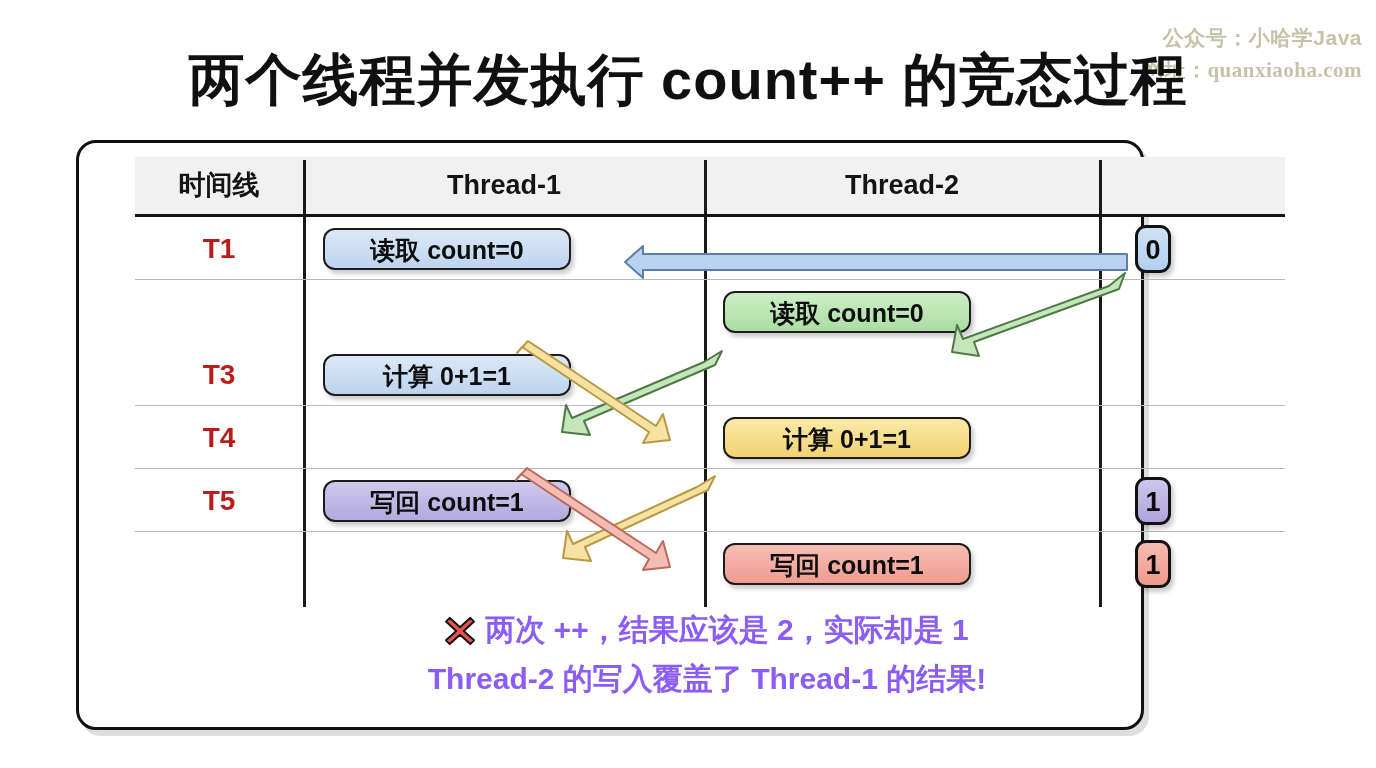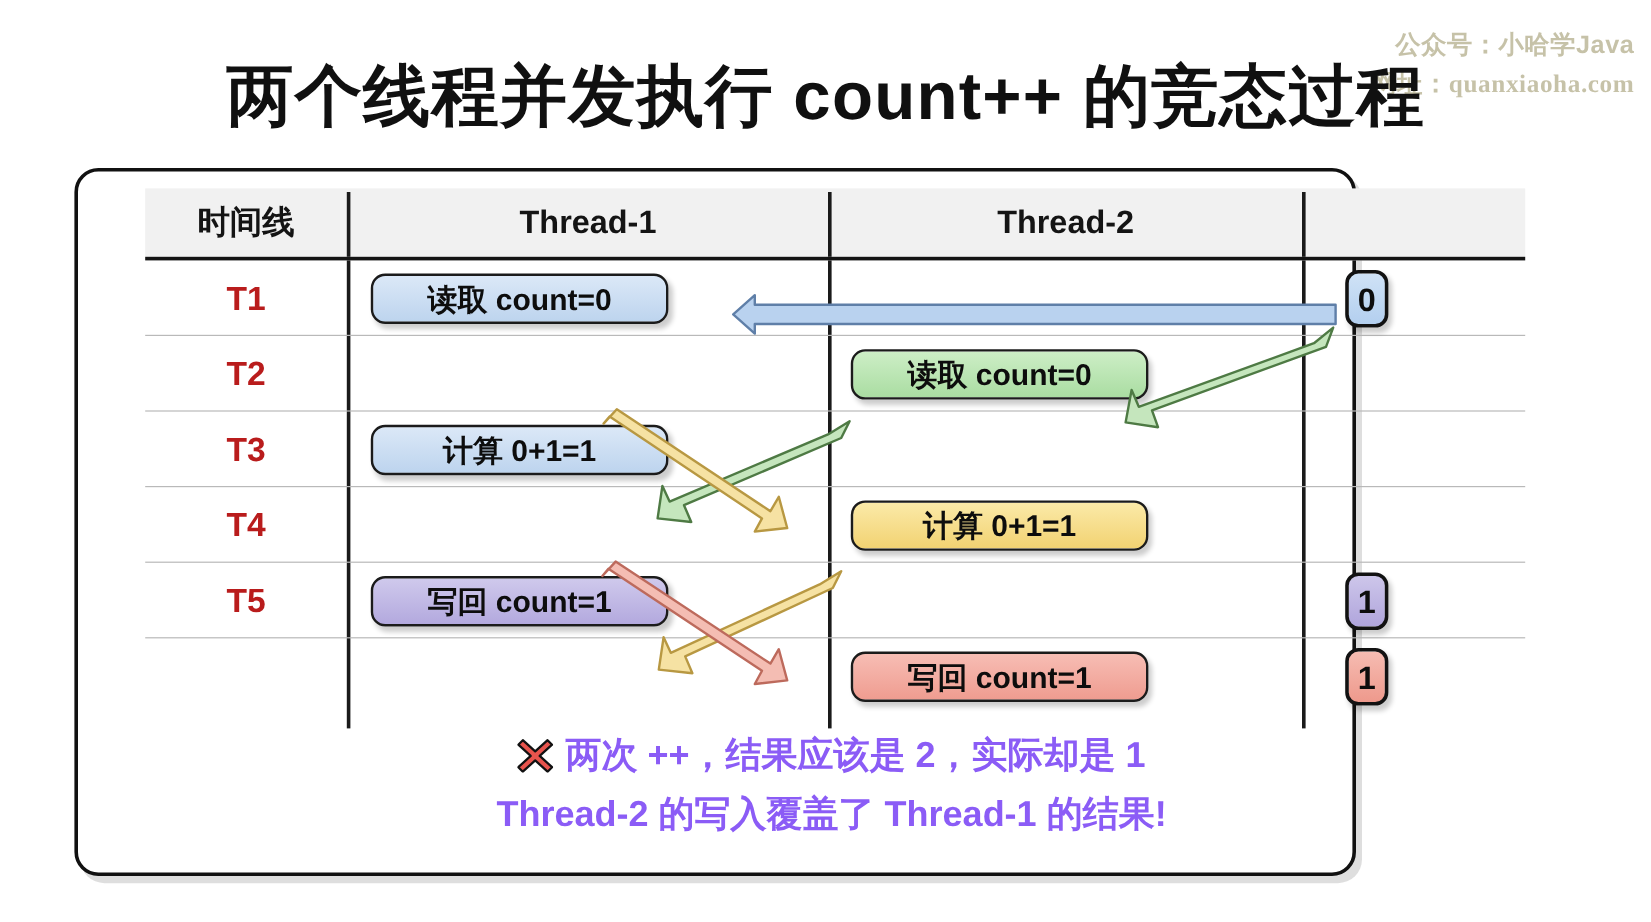--- a/index.html
+++ b/index.html
@@ -23,21 +23,21 @@
   
   .title{
     position:absolute;left:0;top:48px;width:1376px;
     text-align:center;
     font-size:56px;line-height:64px;font-weight:900;
     color:#101010;letter-spacing:1px;white-space:nowrap;
   }
 
   
   .card{
-    position:absolute;left:62px;top:140px;
+    position:absolute;left:76px;top:140px;
     width:1068px;height:590px;
     background:#ffffff;
     border:3px solid #111111;
     border-radius:20px;
     box-shadow:5px 6px 0 rgba(0,0,0,.13);
     box-sizing:border-box;
   }
 
   
   .tbl{position:absolute;left:56px;top:14px;width:1150px;height:450px;}
@@ -131,23 +131,20 @@
         <div class="vline" style="left:964px;top:3px;height:54px;"></div>
       </div>
 
       <div class="rows">
         <div class="vline" style="left:168px;height:390px;"></div>
         <div class="vline" style="left:569px;height:390px;"></div>
         <div class="vline" style="left:964px;height:390px;"></div>
 
         <div class="row" style="top:0;">
           <div class="tcell">T1</div>
-        </div>
-        <div class="row" style="top:63px;">
-          <div class="tcell">T2</div>
         </div>
         <div class="row" style="top:126px;">
           <div class="tcell">T3</div>
         </div>
         <div class="row" style="top:189px;">
           <div class="tcell">T4</div>
         </div>
         <div class="row" style="top:252px;">
           <div class="tcell">T5</div>
         </div>

